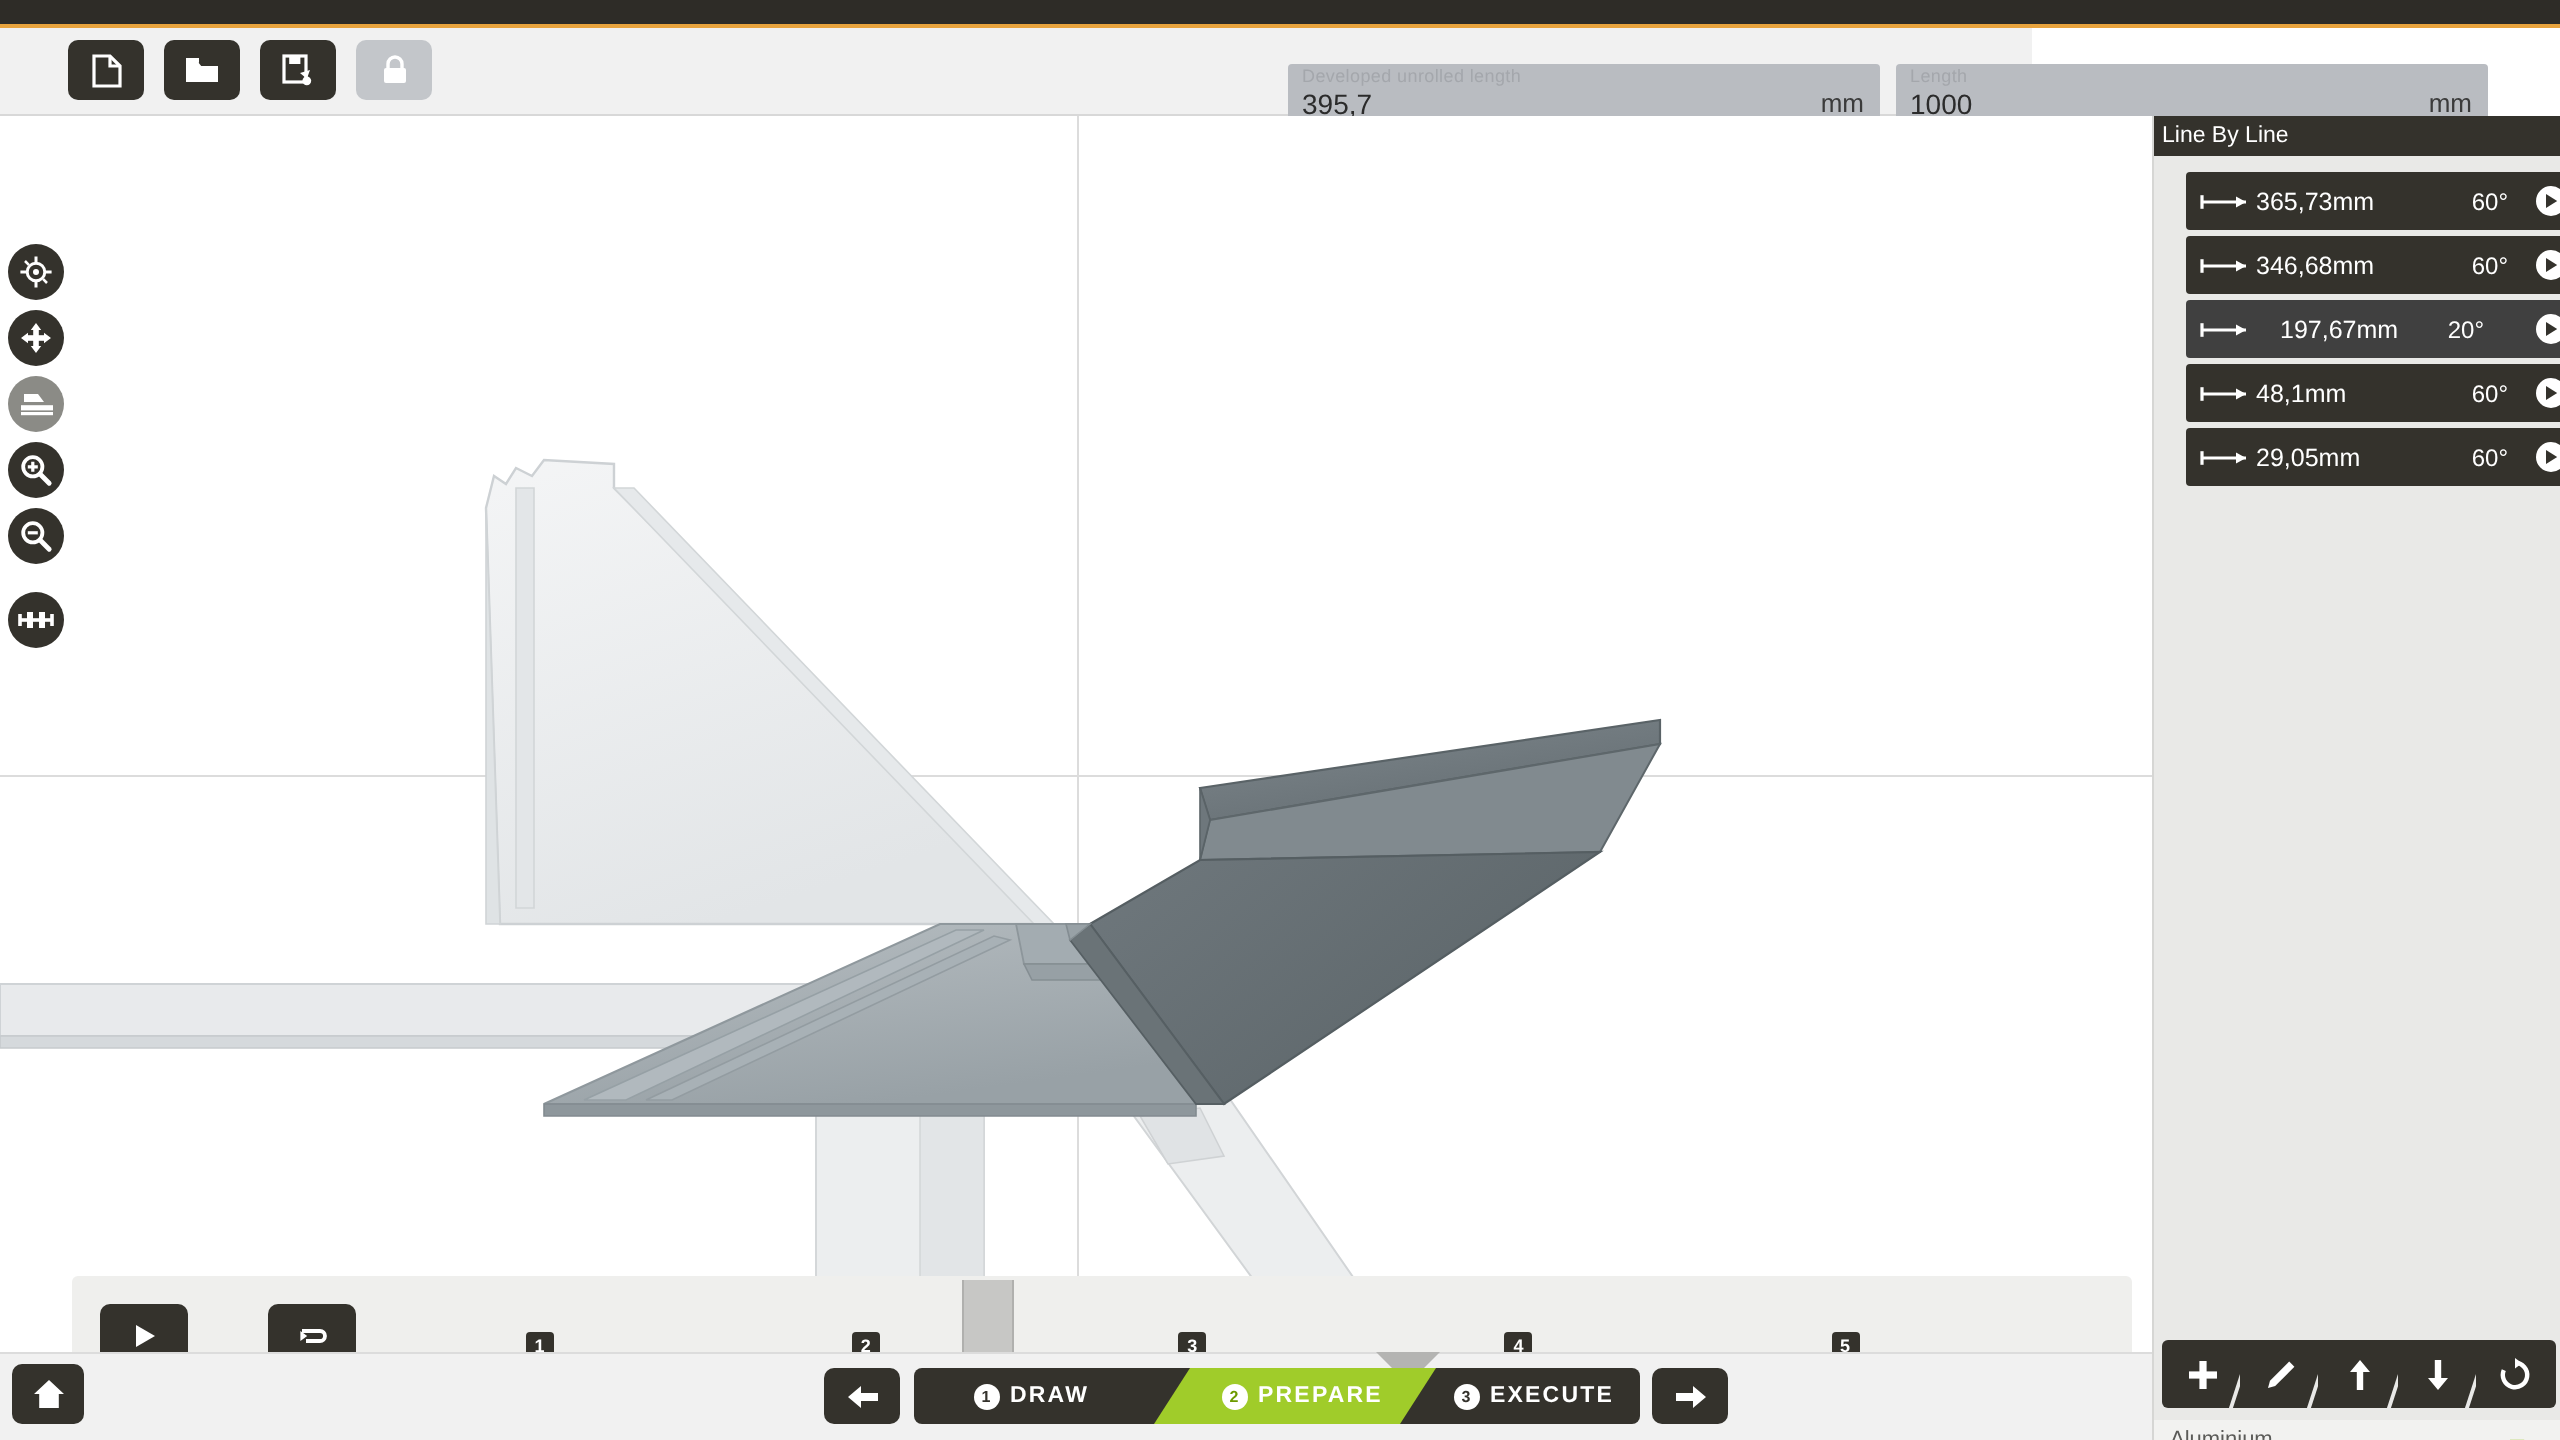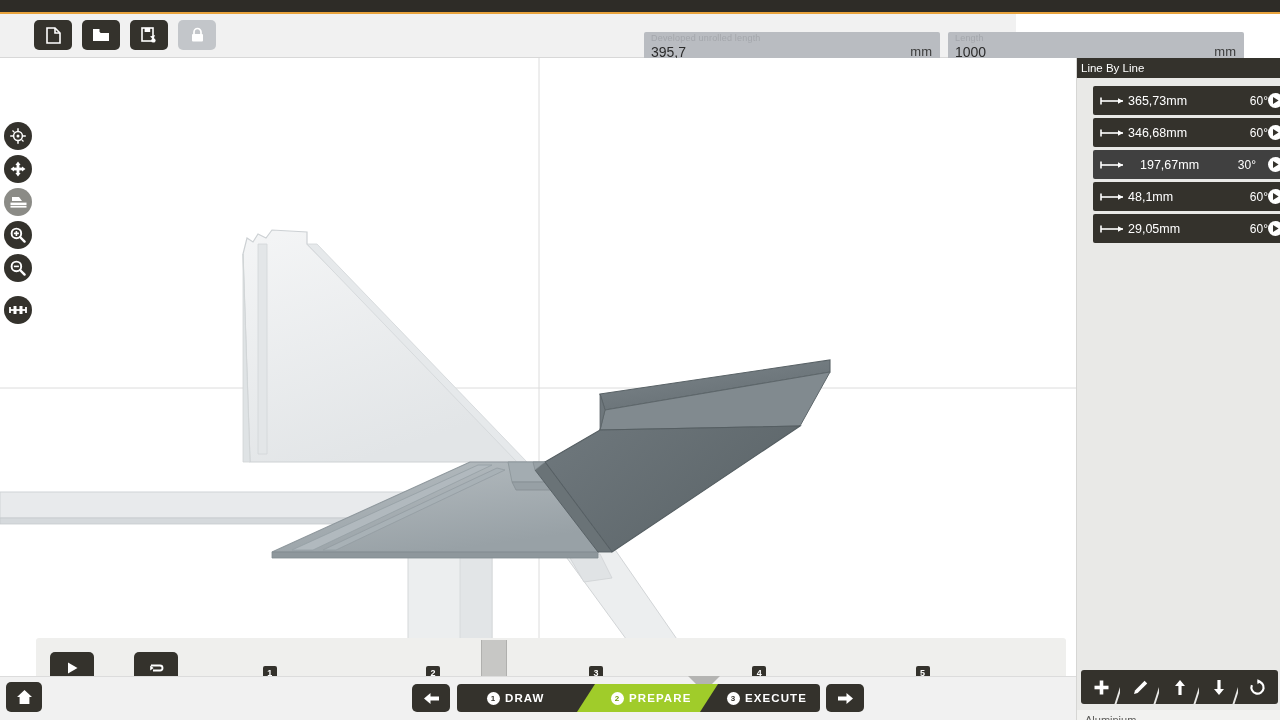--- a/index.html
+++ b/index.html
@@ -136,21 +136,21 @@
     display:flex; align-items:center; cursor:pointer;
   }
   .rp-row.active{ background:#404040;gap:12px; }
   .rp-row .dim-icon{ margin-left:6px; width:26px; height:10px; flex:0 0 auto; }
   .rp-row .rp-len{
     font-size:12.5px; color:#ffffff; margin-left:3px; flex:1 1 auto;
     white-space:nowrap;
   }
   .rp-row.active .rp-len{ color:#ffffff; }
   .rp-row .rp-ang{
-    font-size:12px; color:#ffffff; margin-right:0; flex:0 0 auto;
+    font-size:12px; color:#ffffff; margin-right:14px; flex:0 0 auto;
   }
   .rp-row .rp-go{
     width:15px; height:15px; margin-right:6px; flex:0 0 auto;
     border-radius:50%; background:#ffffff;
     display:flex; align-items:center; justify-content:center;
   }
 
   
   #rp-actions{
     position:absolute; left:4px; top:612px; width:196px; height:34px;
@@ -515,21 +515,21 @@
           </svg>
         </span>
       </div>
       <div class="rp-row active">
         <svg class="dim-icon" viewBox="0 0 26 10">
           <line x1="2" y1="5" x2="24" y2="5" stroke="#ffffff" stroke-width="1.6"></line>
           <line x1="2" y1="1.6" x2="2" y2="8.4" stroke="#ffffff" stroke-width="1.6"></line>
           <path d="M24 5 L19 2.2 L19 7.8 Z" fill="#ffffff"></path>
         </svg>
         <span class="rp-len">197,67mm</span>
-        <span class="rp-ang">30°</span>
+        <span class="rp-ang">20°</span>
         <span class="rp-go">
           <svg width="9" height="9" viewBox="0 0 9 9">
             <path d="M2 1 L7.6 4.5 L2 8 Z" fill="#34322c"></path>
           </svg>
         </span>
       </div>
       <div class="rp-row">
         <svg class="dim-icon" viewBox="0 0 26 10">
           <line x1="2" y1="5" x2="24" y2="5" stroke="#ffffff" stroke-width="1.6"></line>
           <line x1="2" y1="1.6" x2="2" y2="8.4" stroke="#ffffff" stroke-width="1.6"></line>

